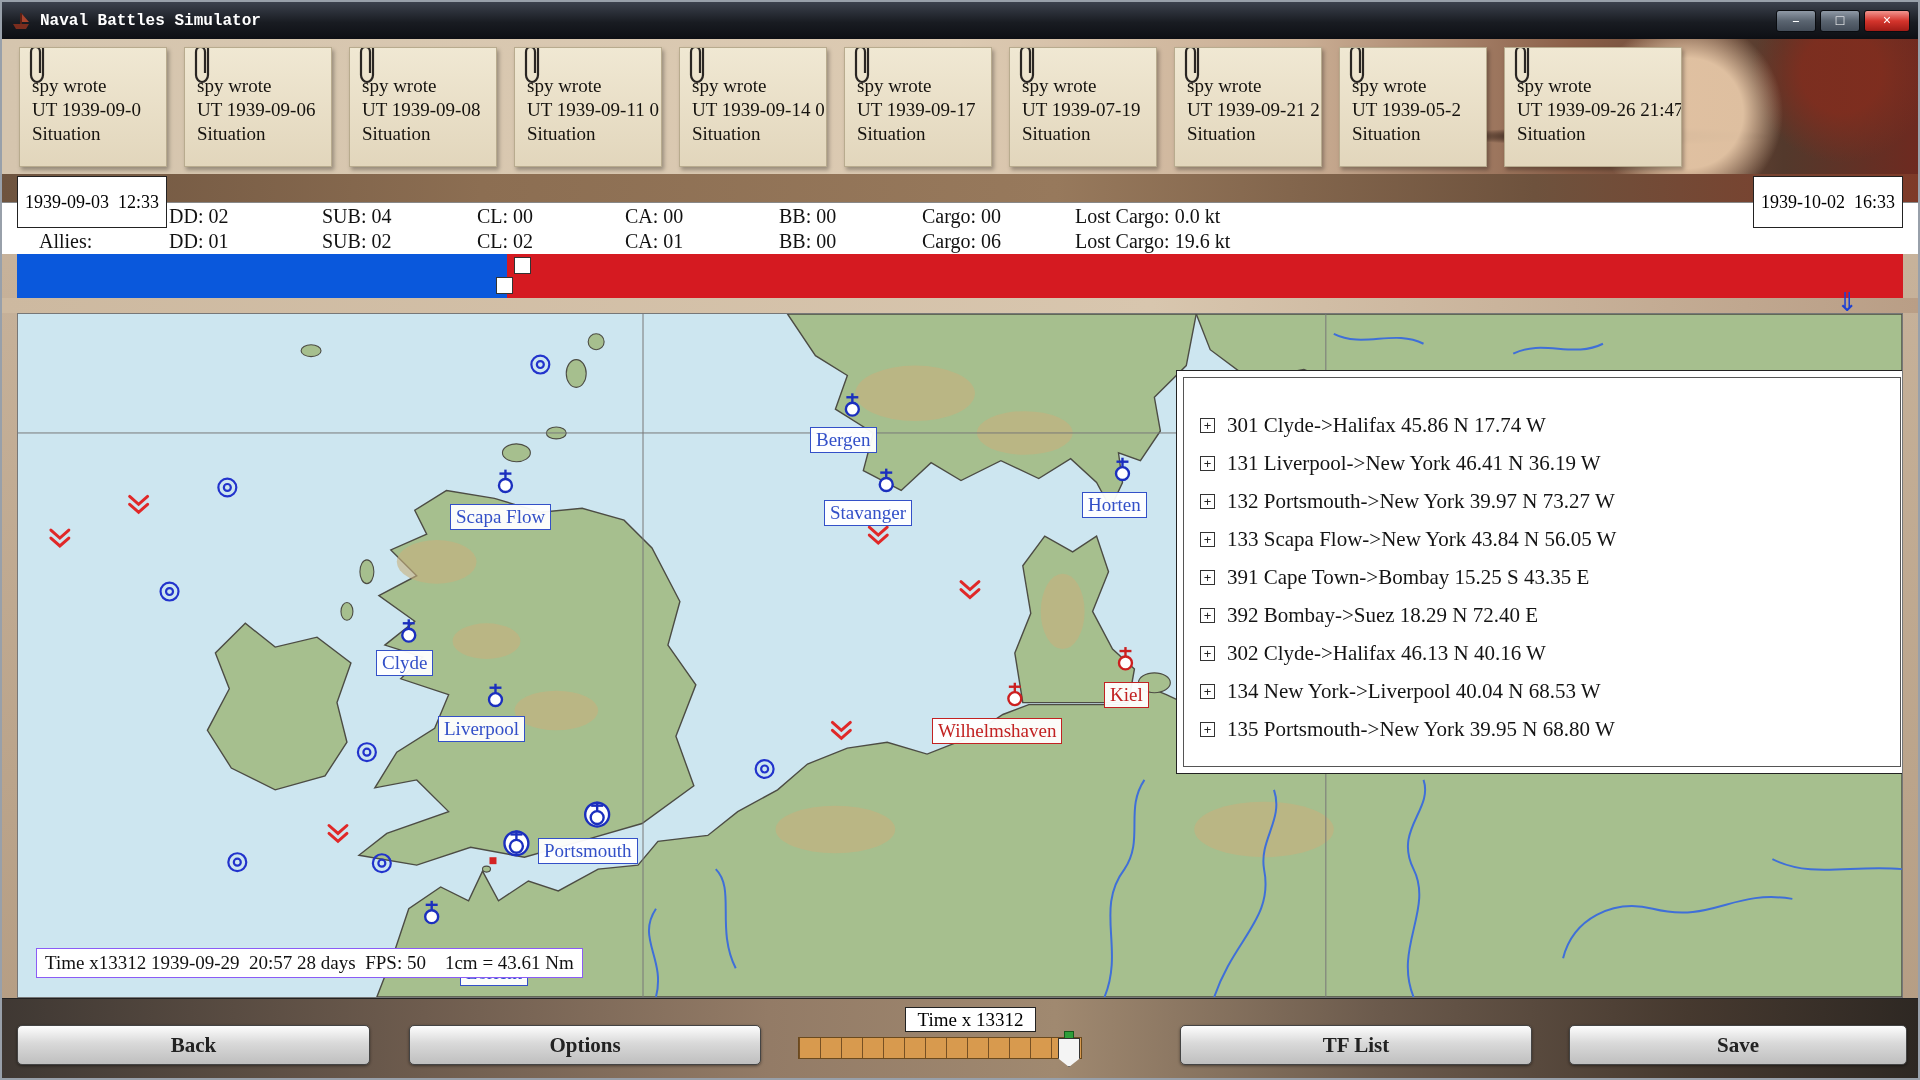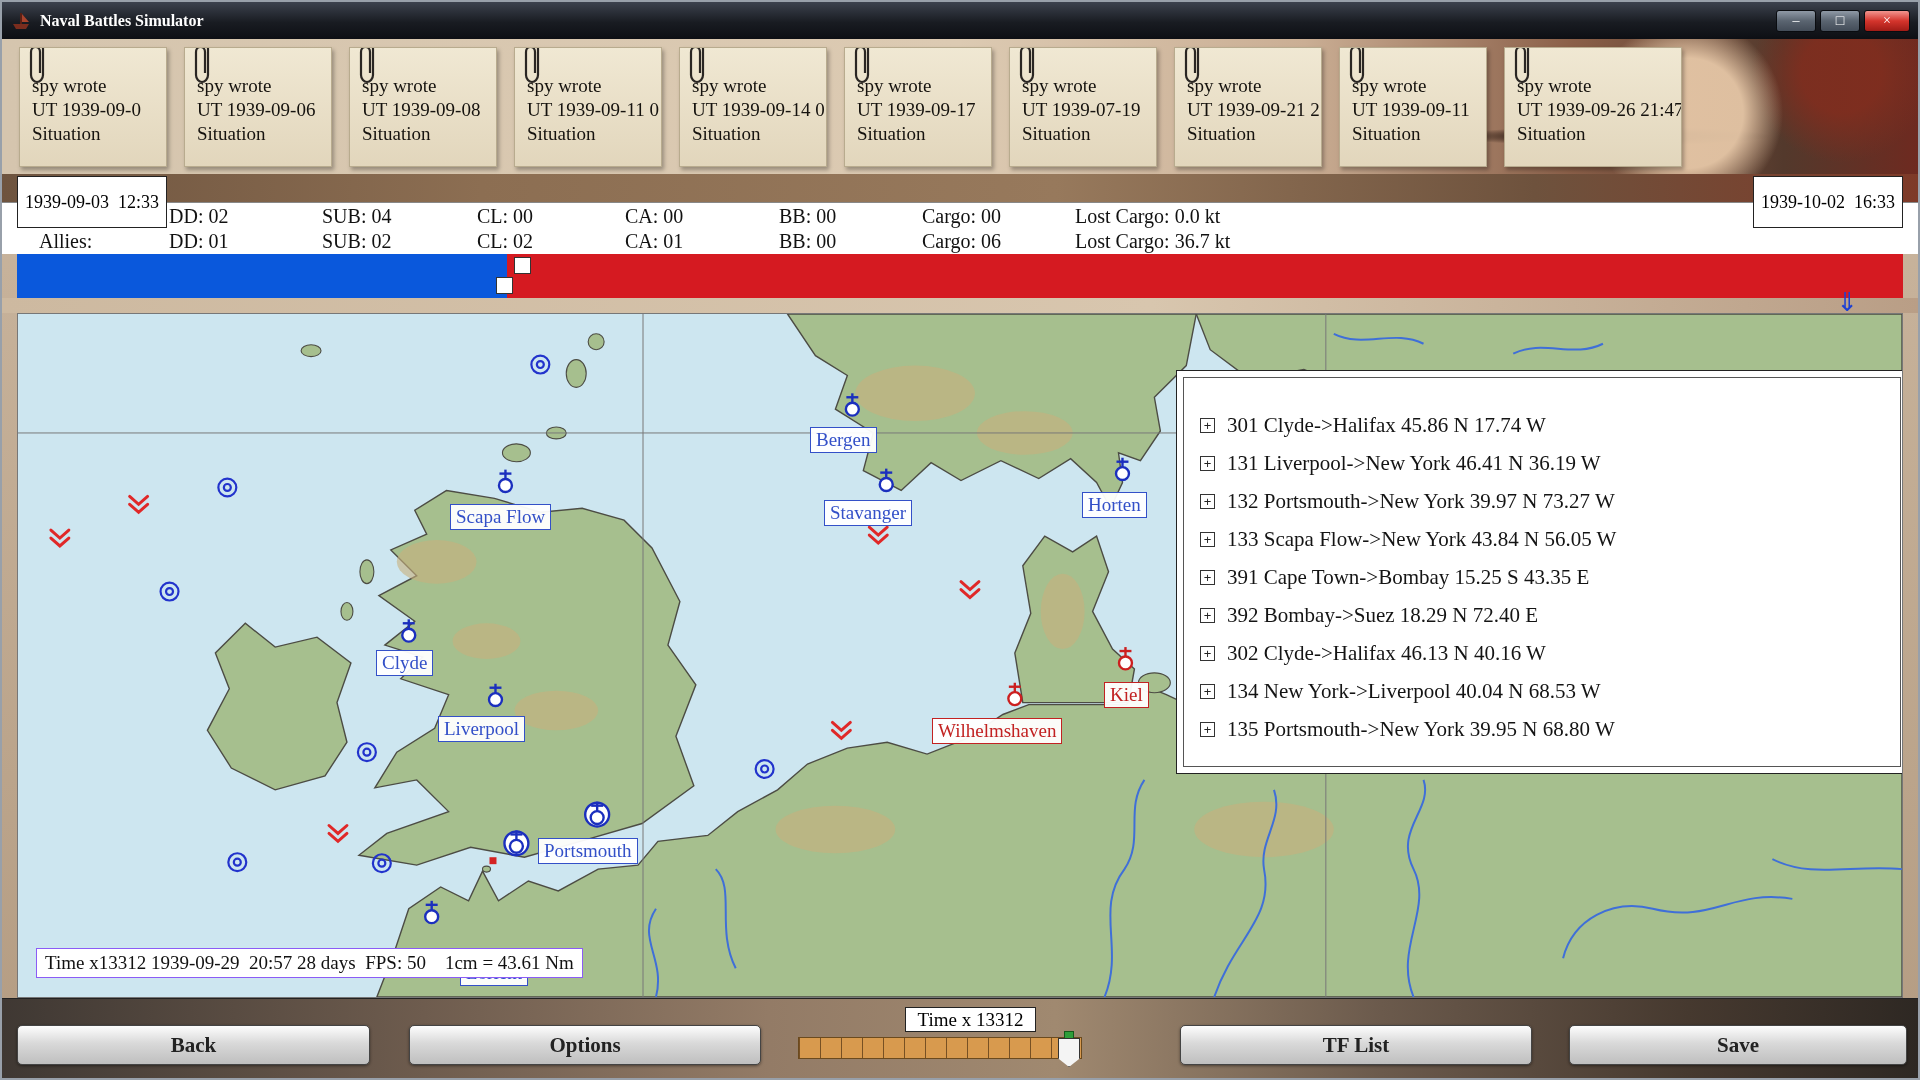--- a/index.html
+++ b/index.html
@@ -5,21 +5,21 @@
   * { margin:0; padding:0; box-sizing:border-box; }
   html,body { width:1920px; height:1080px; overflow:hidden; background:#222; }
   body { font-family:"Liberation Serif", serif; }
 
   .window { width:1920px; height:1080px; display:flex; flex-direction:column;
             border:2px solid #98a0aa; background:linear-gradient(#cdb9a2,#b49c82); }
 
   
   .titlebar { height:37px; flex:0 0 37px; display:flex; align-items:center; padding:14px 8px;
               background:linear-gradient(#3c424e,#191c22 55%,#0d0f14); color:#fff;
-              font-family:Liberation Serif, serif; }
+              font-family:Liberation Mono, monospace; }
   .app-icon { width:22px; height:22px; margin-right:8px; }
   .title-text { font-size:16px; font-weight:bold; flex:1; }
   .win-btns { display:flex; gap:4px; }
   .win-btn { width:40px; height:22px; border:1px solid #0a0c10; border-radius:3px;
              display:flex; align-items:center; justify-content:center; font-size:14px; color:#fff;
              background:linear-gradient(#8f99a6,#5a6470 50%,#434c58); }
   .win-btn.close { width:46px; background:linear-gradient(#f2958f,#d4342c 50%,#a01b16); }
 
   
   .notes-strip { height:135px; flex:0 0 135px; position:relative;
@@ -198,21 +198,21 @@
         </svg>
       <div class="l1">spy wrote</div>
       <div class="l2">UT 1939-09-21 2</div>
       <div class="l3">Situation</div>
     </div>
     <div class="note" style="left:1337px">
       <svg class="clip" viewBox="0 0 18 46">
           <path d="M9,2 C13,2 15,5 15,9 L15,35 C15,39 12,42 9,42 C6,42 3,39 3,35 L3,12 C3,9 5,7 7.5,7 C10,7 12,9 12,12 L12,33" fill="none" stroke="#2a2623" stroke-width="2.2"></path>
         </svg>
       <div class="l1">spy wrote</div>
-      <div class="l2">UT 1939-09-11</div>
+      <div class="l2">UT 1939-05-2</div>
       <div class="l3">Situation</div>
     </div>
     <div class="note" style="left:1502px; width:178px">
       <svg class="clip" viewBox="0 0 18 46">
           <path d="M9,2 C13,2 15,5 15,9 L15,35 C15,39 12,42 9,42 C6,42 3,39 3,35 L3,12 C3,9 5,7 7.5,7 C10,7 12,9 12,12 L12,33" fill="none" stroke="#2a2623" stroke-width="2.2"></path>
         </svg>
       <div class="l1">spy wrote</div>
       <div class="l2">UT 1939-09-26 21:47</div>
       <div class="l3">Situation</div>
     </div>
@@ -235,21 +235,21 @@
       <span>Lost Cargo: 0.0 kt</span>
     </div>
     <div class="stats-row">
       <span>Allies:</span>
       <span>DD: 01</span>
       <span>SUB: 02</span>
       <span>CL: 02</span>
       <span>CA: 01</span>
       <span>BB: 00</span>
       <span>Cargo: 06</span>
-      <span>Lost Cargo: 36.7 kt</span>
+      <span>Lost Cargo: 19.6 kt</span>
     </div>
   </div>
 
   <div class="tonnage">
     <div class="tonnage-blue"></div>
     <div class="tonnage-text">
       <div>UK: 0.66 mt</div>
       <div>Malta: 0.26 mt</div>
     </div>
     <div class="ton-thumb t1"></div>

